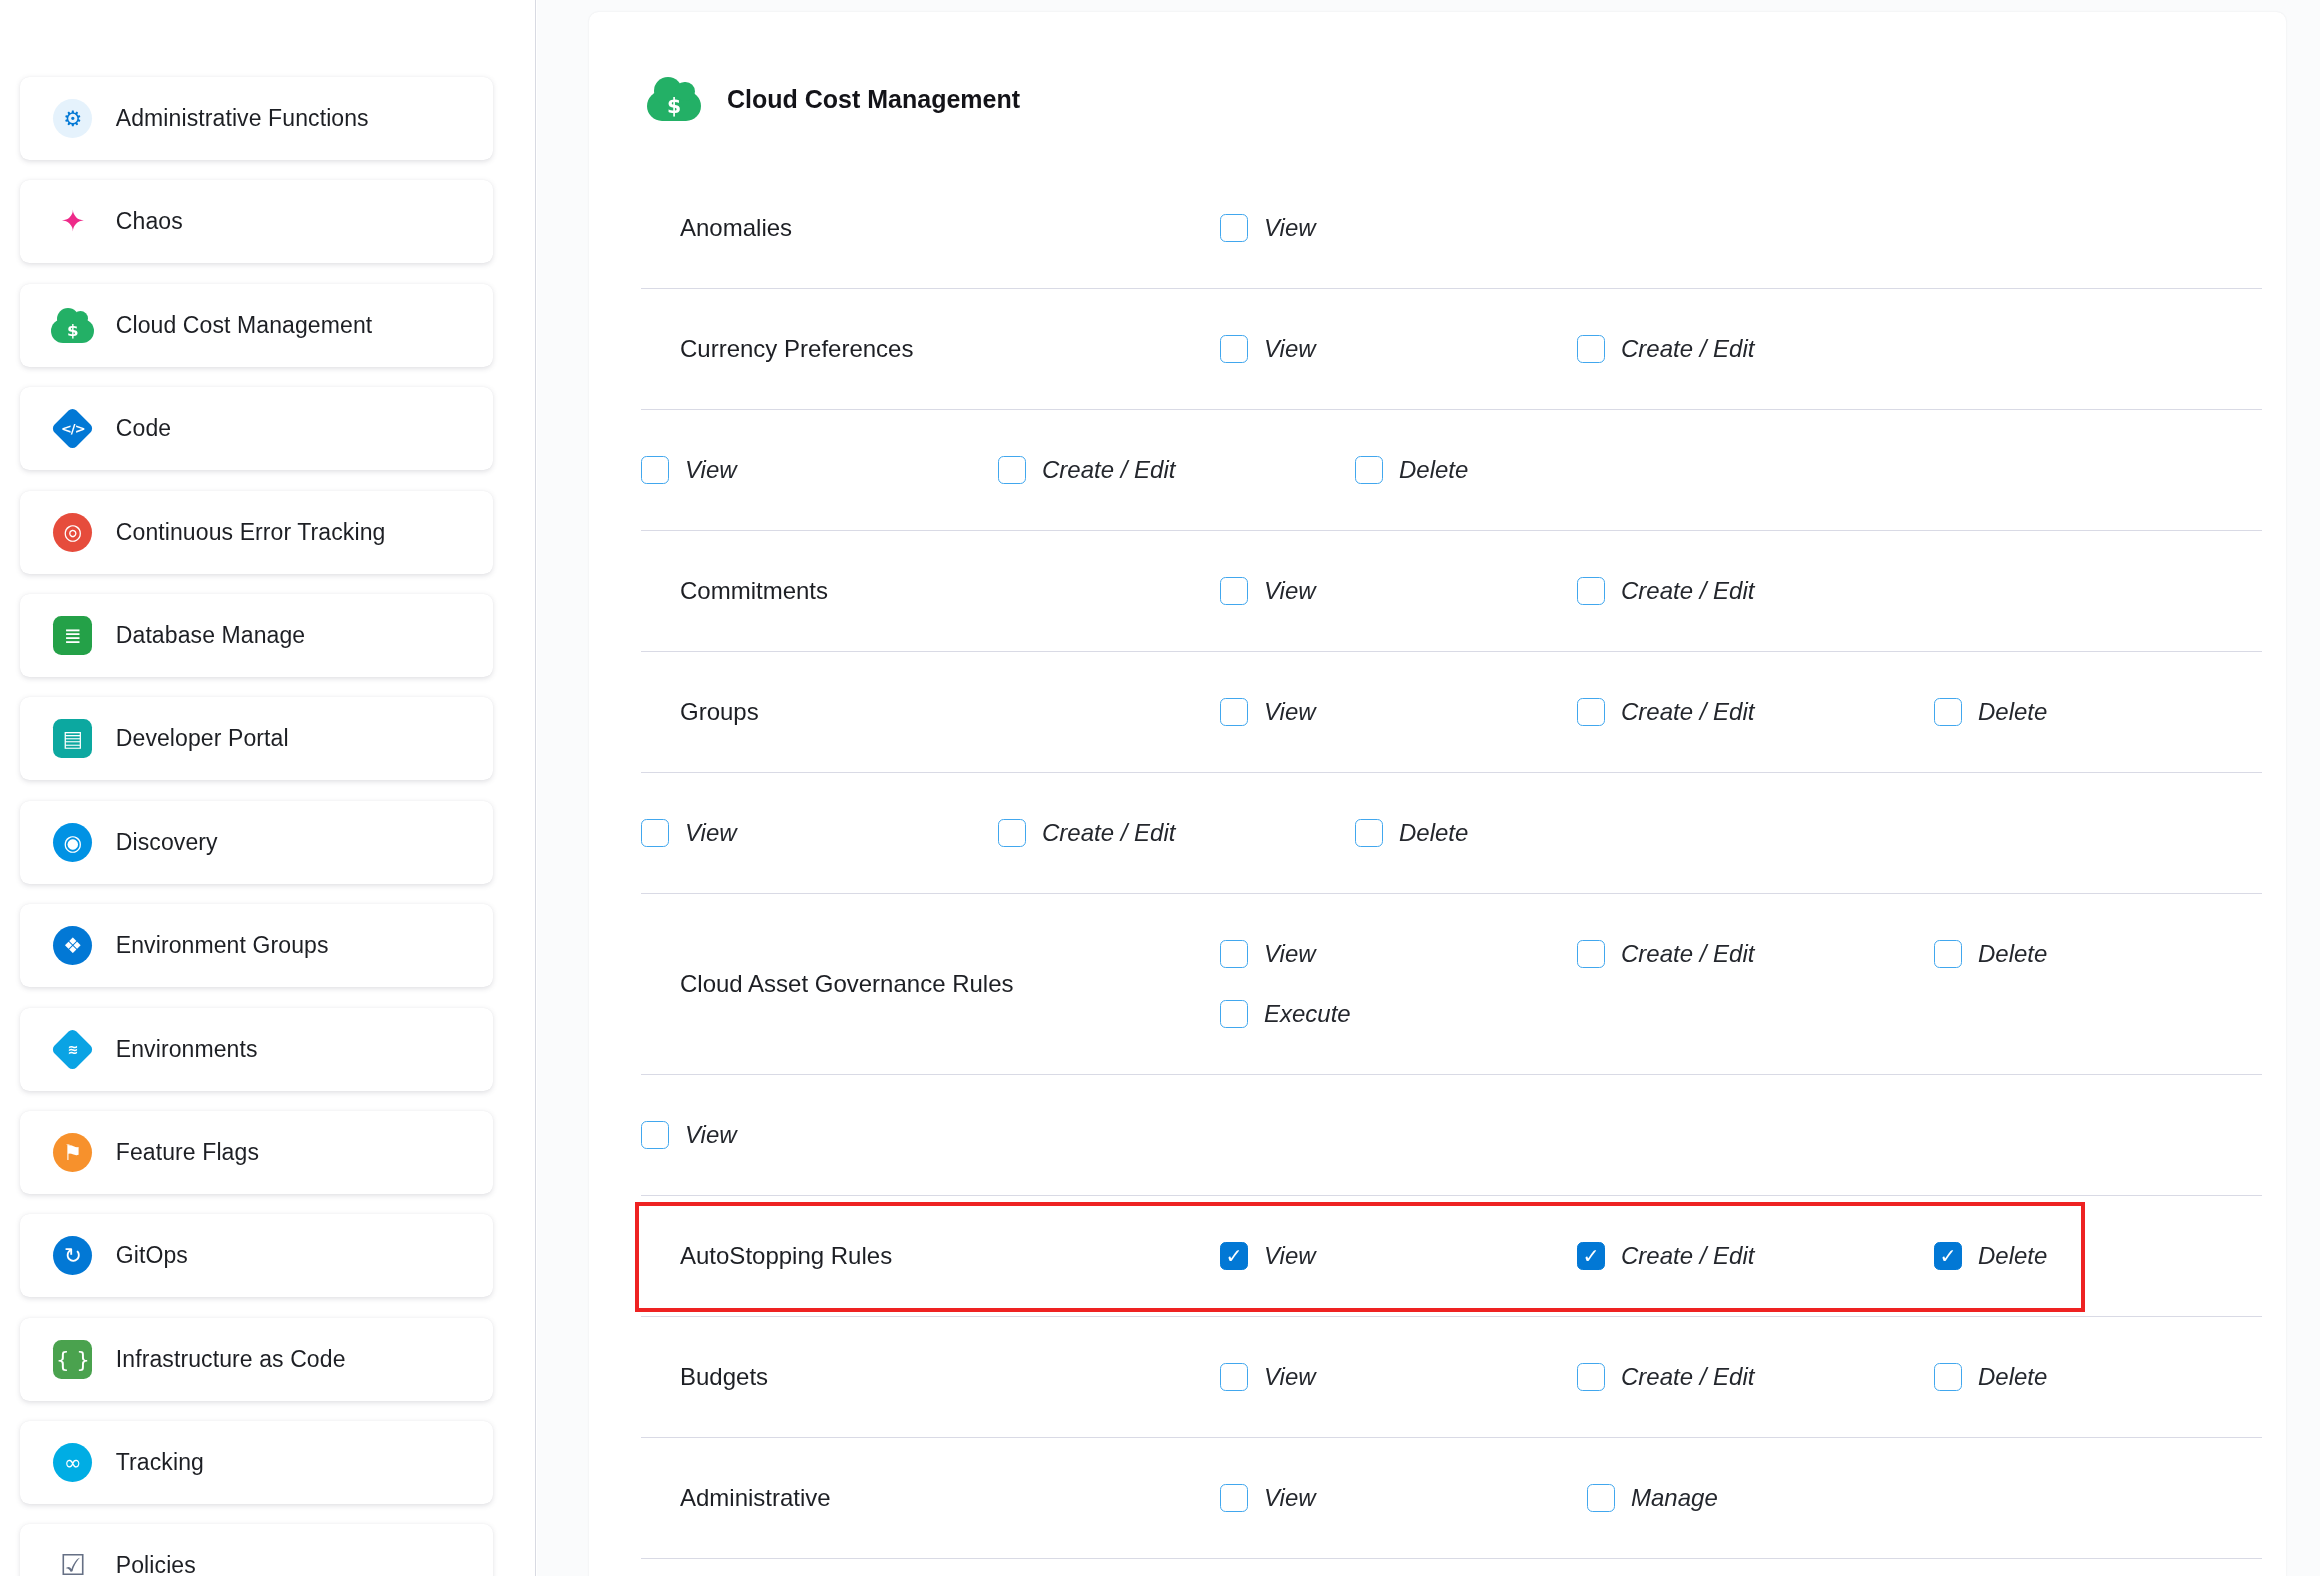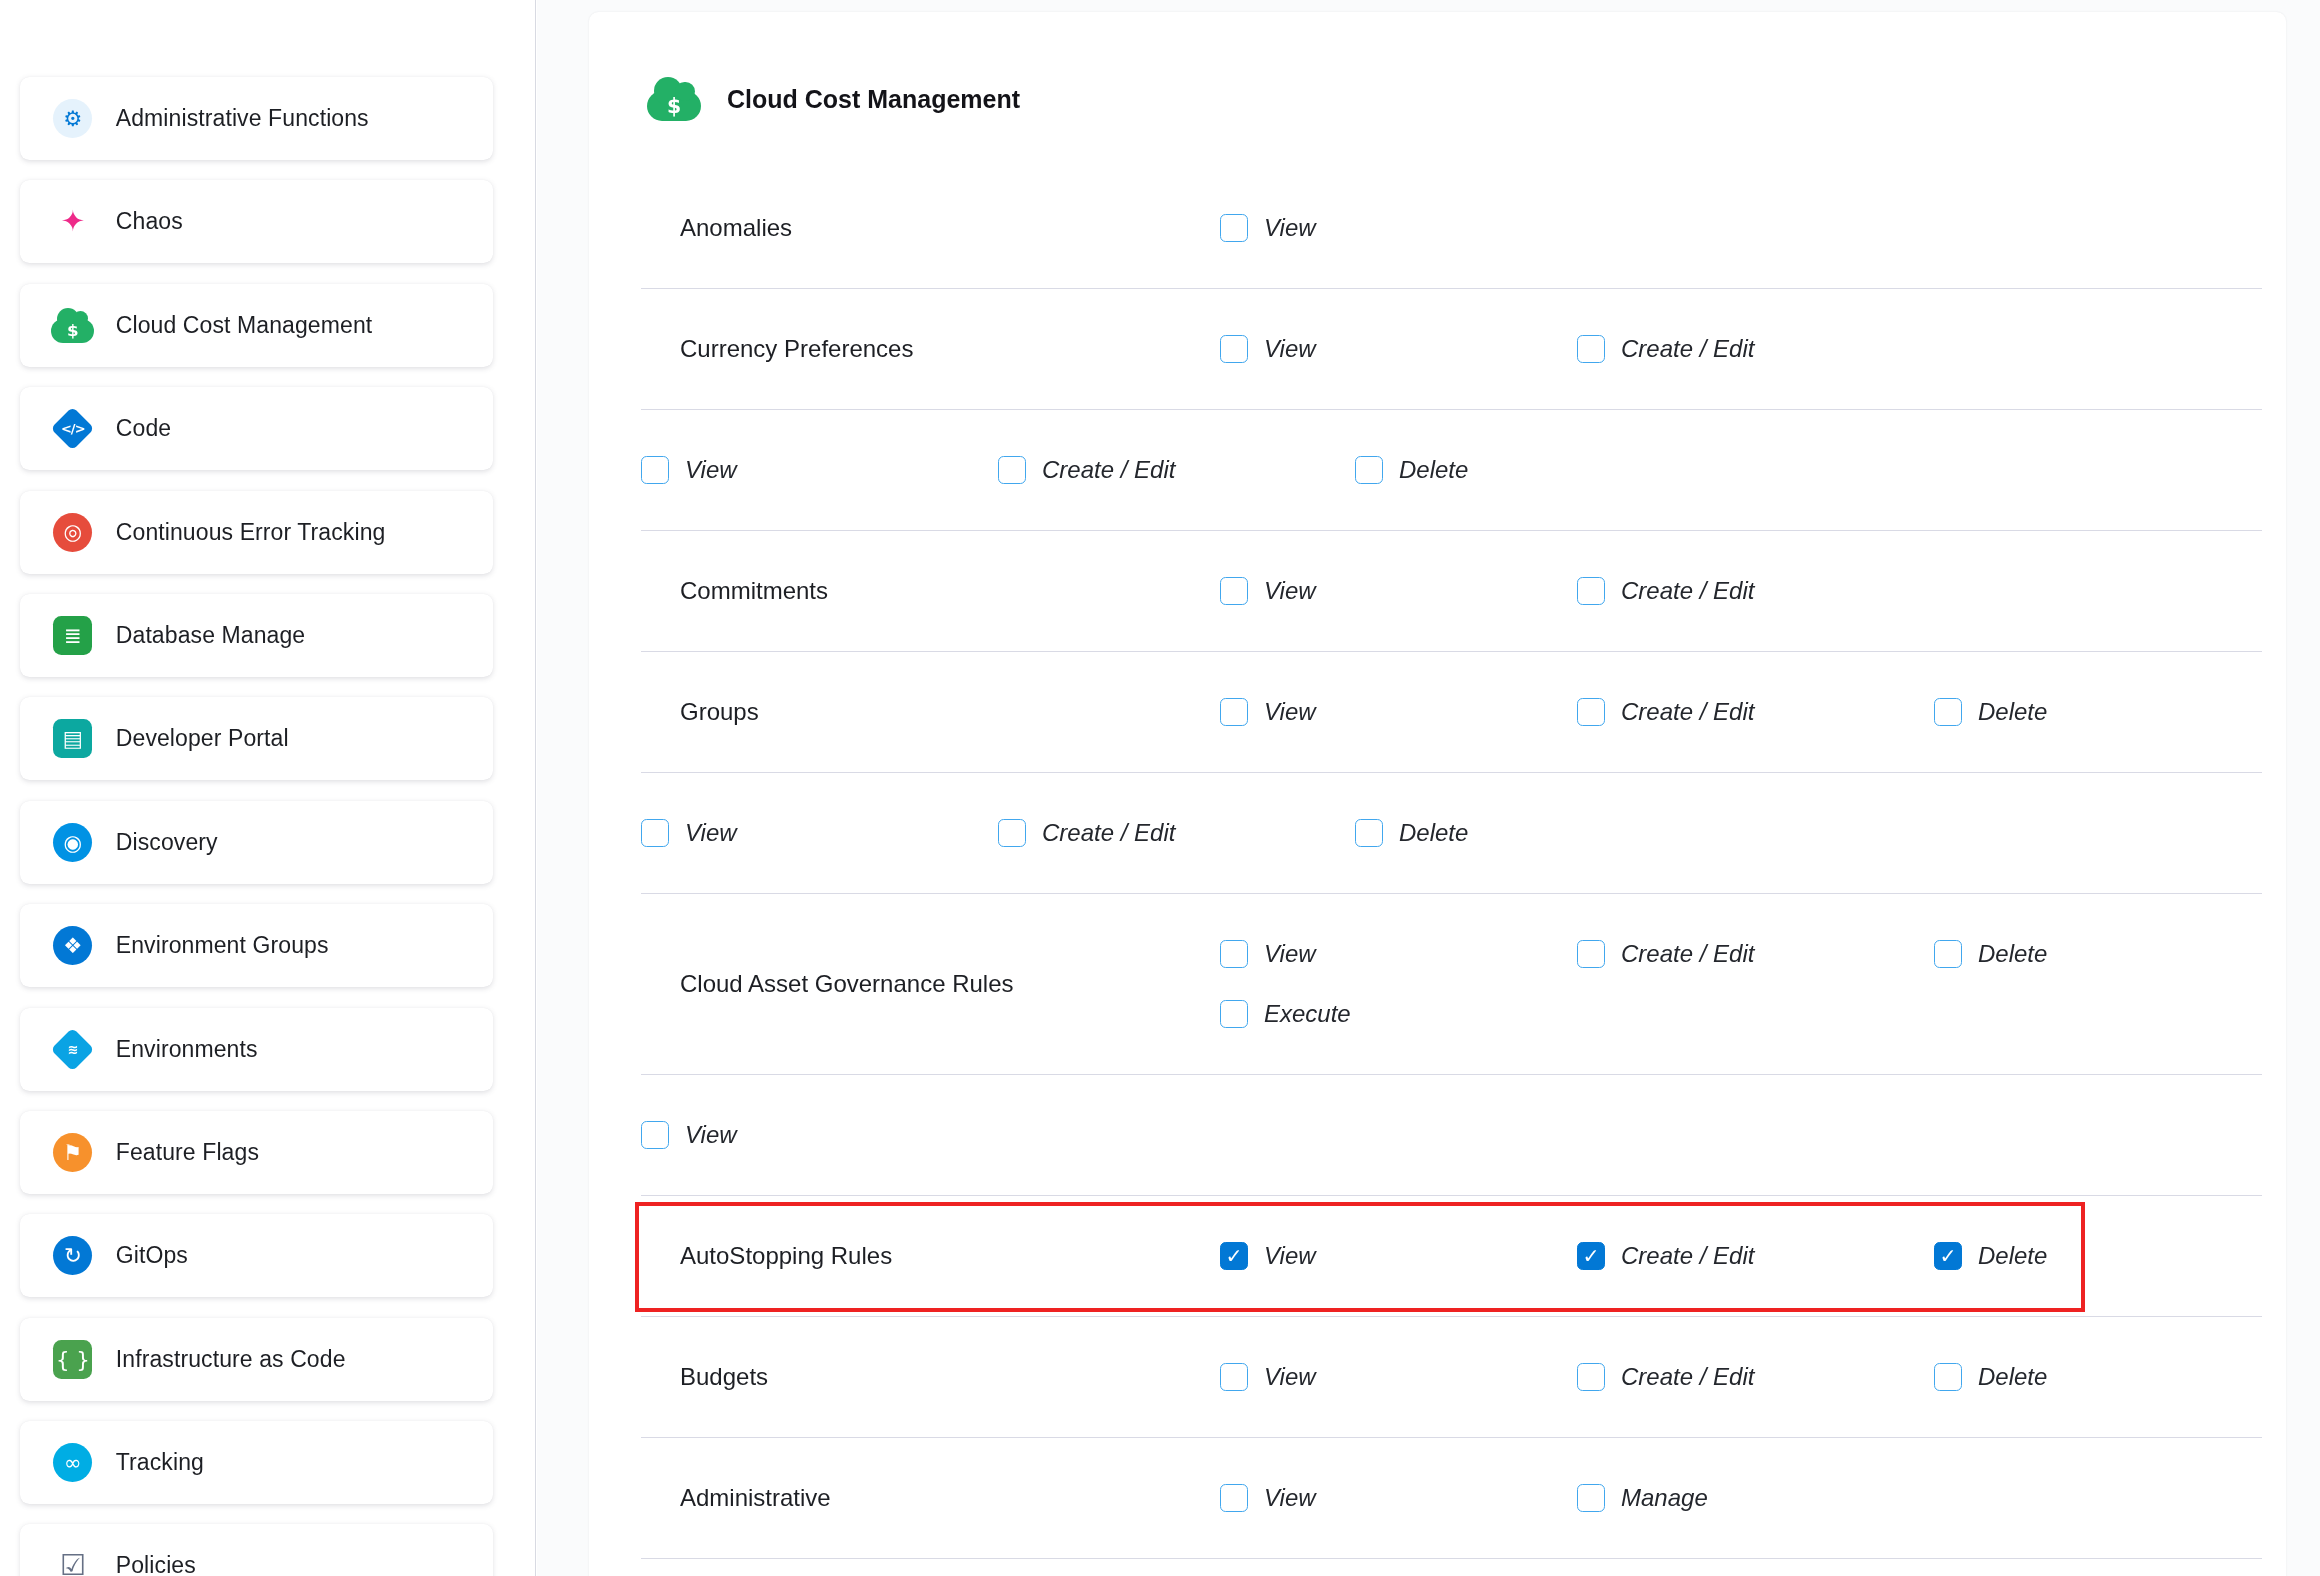--- a/index.html
+++ b/index.html
@@ -384,21 +384,21 @@
           </div>
   </div>
         <div class="perm-row">
 
     <div class="row-label">Administrative</div>
     <div class="perm-grid">
             <div class="perm" style="grid-column-start: 1;">
     <span class="checkbox"></span>
     <span class="perm-label">View</span>
   </div>
-            <div class="perm" style="grid-column-start: 2;">
+            <div class="perm" style="grid-column-start: 2; margin-left: 10px;">
     <span class="checkbox"></span>
     <span class="perm-label">Manage</span>
   </div>
           </div>
   </div>
       </div>
   </div>
 </div>
 
 

